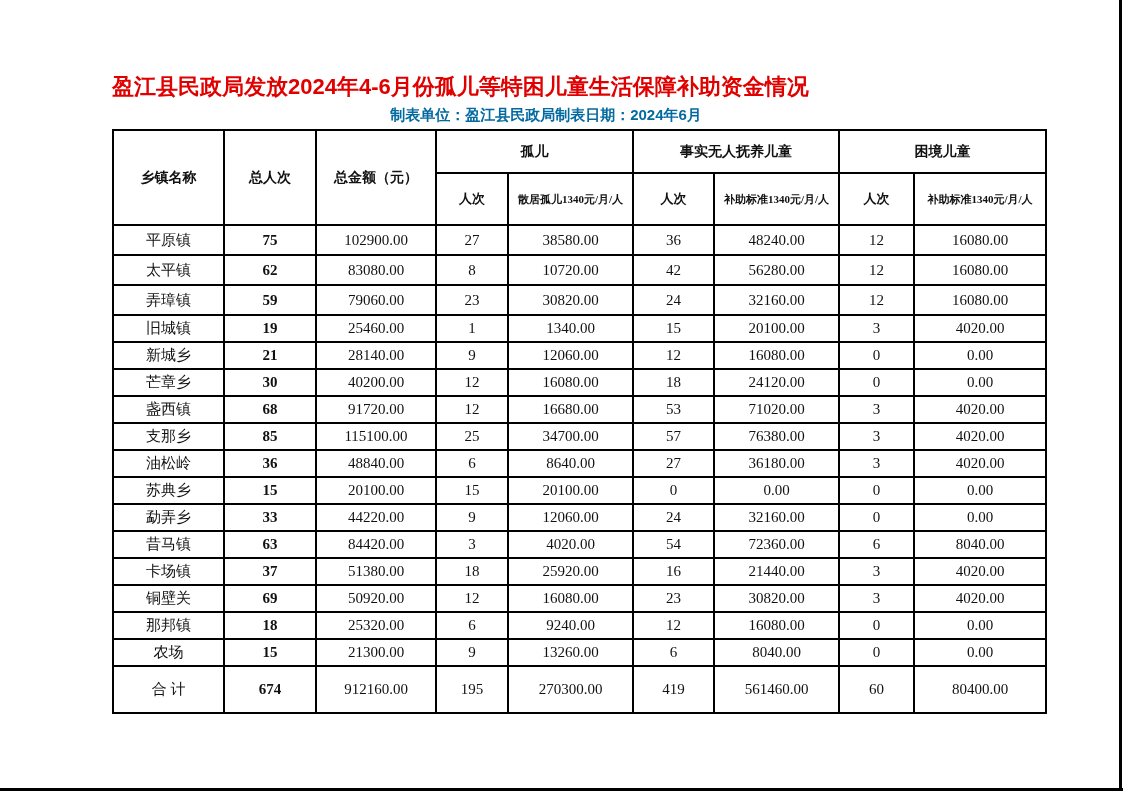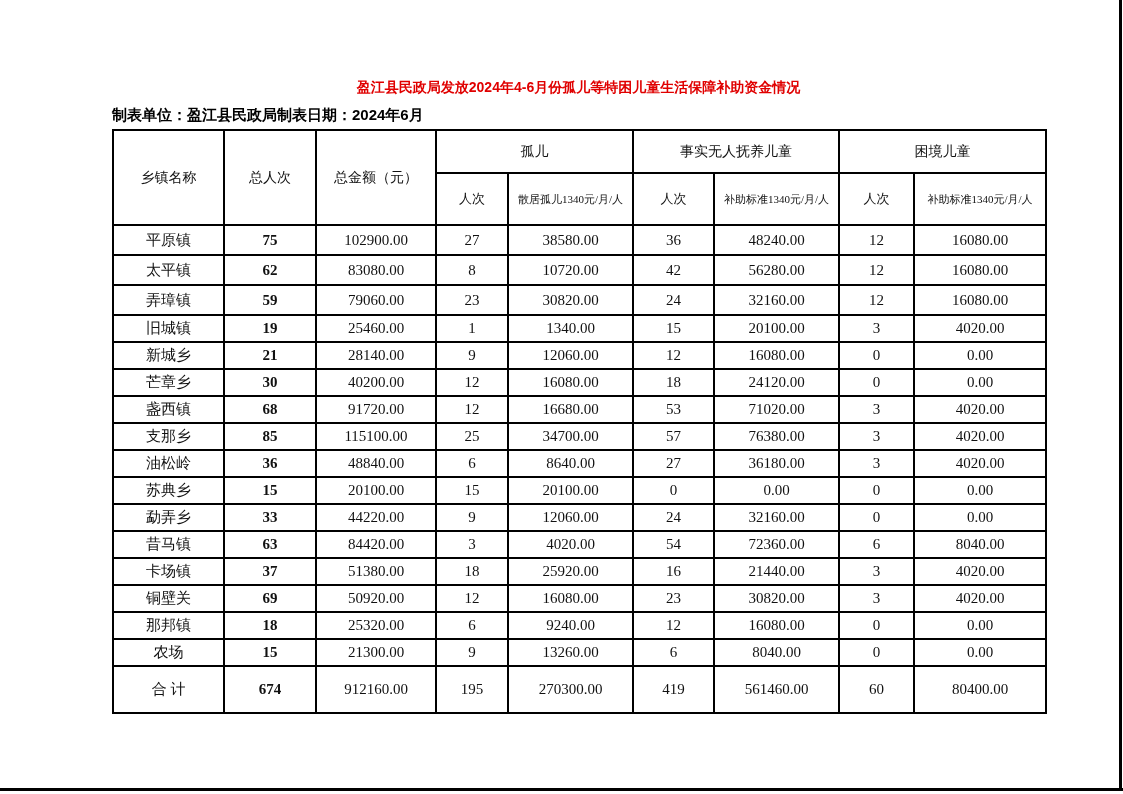--- a/index.html
+++ b/index.html
@@ -11,55 +11,55 @@
     font-family:"Liberation Sans", sans-serif;
     color:#111;
   }
   .content {
     position:absolute;
     left:112px; top:0;
     width:933px;
   }
   .title {
     margin:74px 0 0 0;
-    text-align:center;
-    font-size:14px;
+    text-align:left;
+    font-size:22px;
     line-height:26px;
     font-weight:bold;
     color:#e00000;
     font-family:"Liberation Sans", sans-serif;
   }
   .meta-row {
     display:flex;
-    justify-content:flex-start;
+    justify-content:center;
     align-items:baseline;
     margin-top:6px;
     font-size:15px;
     font-weight:600;
-    color:#000000;
+    color:#0369a1;
   }
   .meta-right { margin-right:65px; }
 
   table.grid {
     border-collapse:collapse;
     table-layout:fixed;
     width:933px;
     margin-top:4px;
     font-family:"Liberation Serif", "DejaVu Serif", serif;
     color:#111;
   }
   table.grid th, table.grid td {
     border:2px solid #000;
     text-align:center;
     vertical-align:middle;
     padding:0;
     overflow:hidden;
     white-space:nowrap;
   }
-  table.grid th { font-weight:normal; }
+  table.grid th { font-weight:bold; }
   tr.group-row th { font-size:14px; height:41px; }
   tr.sub-row th.sub-cnt { font-size:13px; height:50px; }
   tr.sub-row th.sub-amt { font-size:11px; height:50px; }
   th.h-main { font-size:15px; }
   tbody td { font-size:15px; height:25px; }
   tbody tr.tall td { height:28px;margin-left:48px; }
   tbody tr.total-row td { height:45px; font-size:15px;margin-top:32px; }
   tbody td.cnt { font-weight:bold; }
 
   .edge-right {

